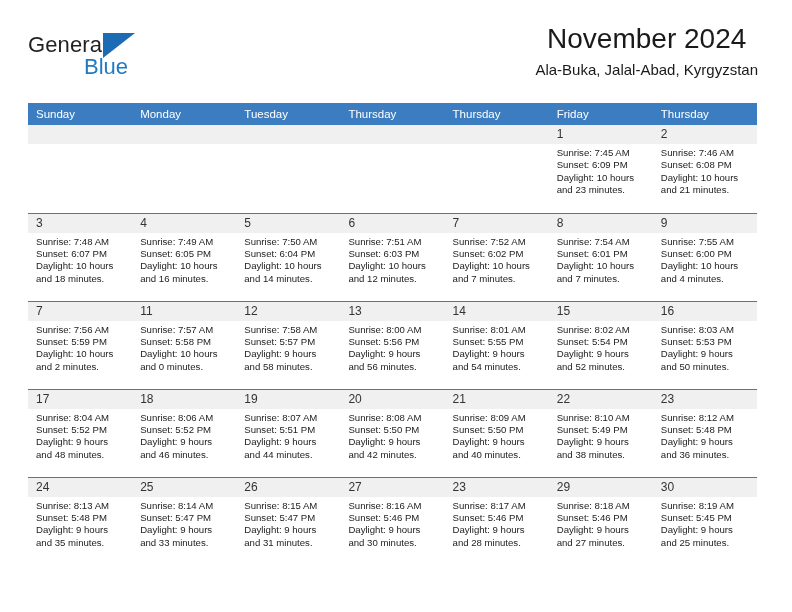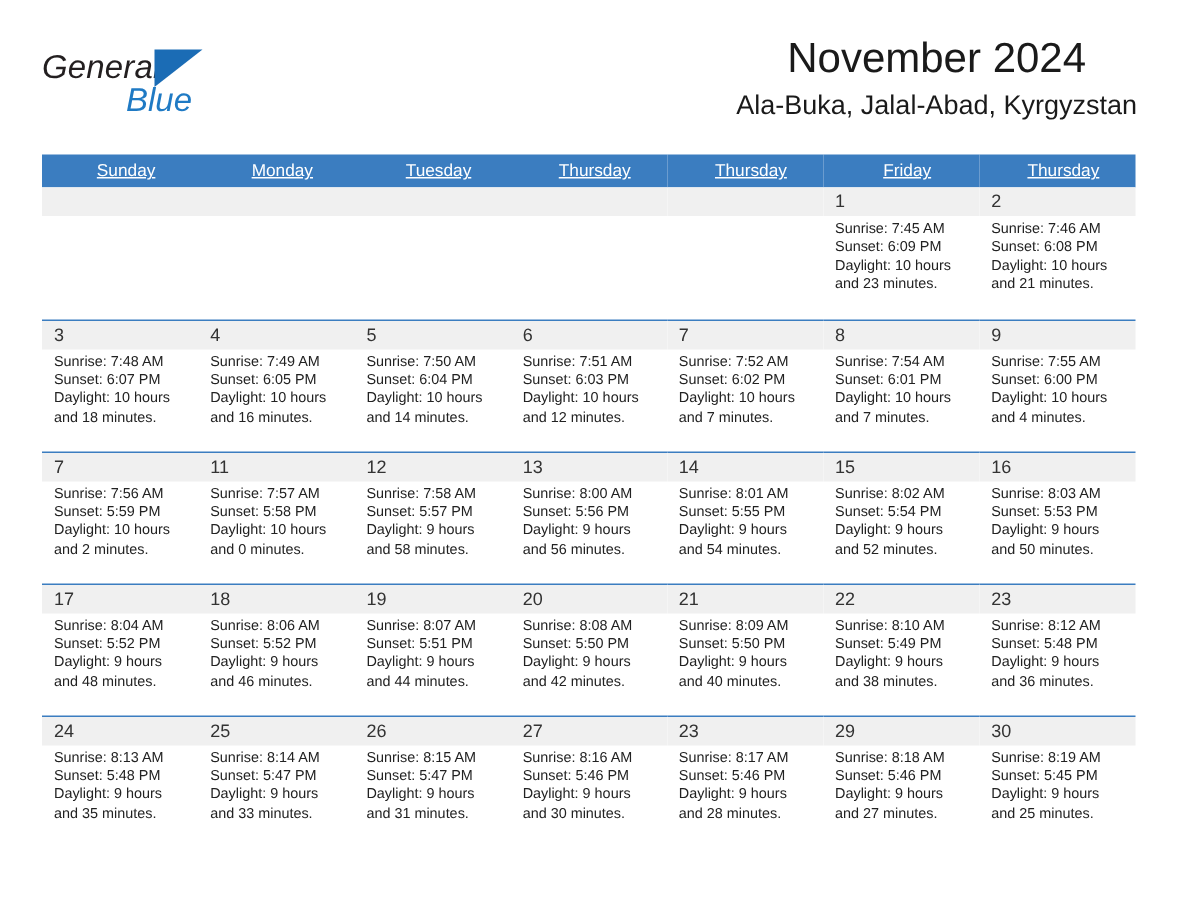--- a/index.html
+++ b/index.html
@@ -30,21 +30,20 @@
     right: 34px;
     height: 72px;
   }
 
   .logo {
     position: absolute;
     left: 0;
     top: 10px;
     width: 150px;
     height: 52px;
-    font-style: italic;
   }
   .logo-general {
     position: absolute;
     left: 0;
     top: 0;
     font-size: 22px;
     letter-spacing: 0.1px;
     color: #231f20;
     font-family: "Liberation Sans", sans-serif;
   }
@@ -75,21 +74,21 @@
   }
   .month-title {
     font-size: 28px;
     font-weight: normal;
     color: #1a1a1a;
     line-height: 34px;
     white-space: nowrap;
     text-align: center;
   }
   .location-subtitle {
-    font-size: 18px;
+    font-size: 15px;
     color: #1a1a1a;
     line-height: 20px;
     margin-top: 4px;
     white-space: nowrap;
   }
 
   
   .calendar {
     position: absolute;
     left: 28px;
@@ -97,26 +96,25 @@
     width: 729px;
     border-collapse: collapse;
     table-layout: fixed;
   }
 
   .calendar th {
     background: #3b7dc0;
     color: #ffffff;
     font-size: 11.5px;
     font-weight: normal;
-    text-align: center;
+    text-align: left;
     padding: 5px 0 5px 8px;
     height: 19px;
     box-sizing: border-box;
     border: none;
-    text-decoration: underline;
   }
 
   .calendar td {
     vertical-align: top;
     padding: 0;
     width: 104.14px;
     height: 88px;
     border-top: 1.4px solid #3b7dc0;
     background: #ffffff;
     box-sizing: border-box;

